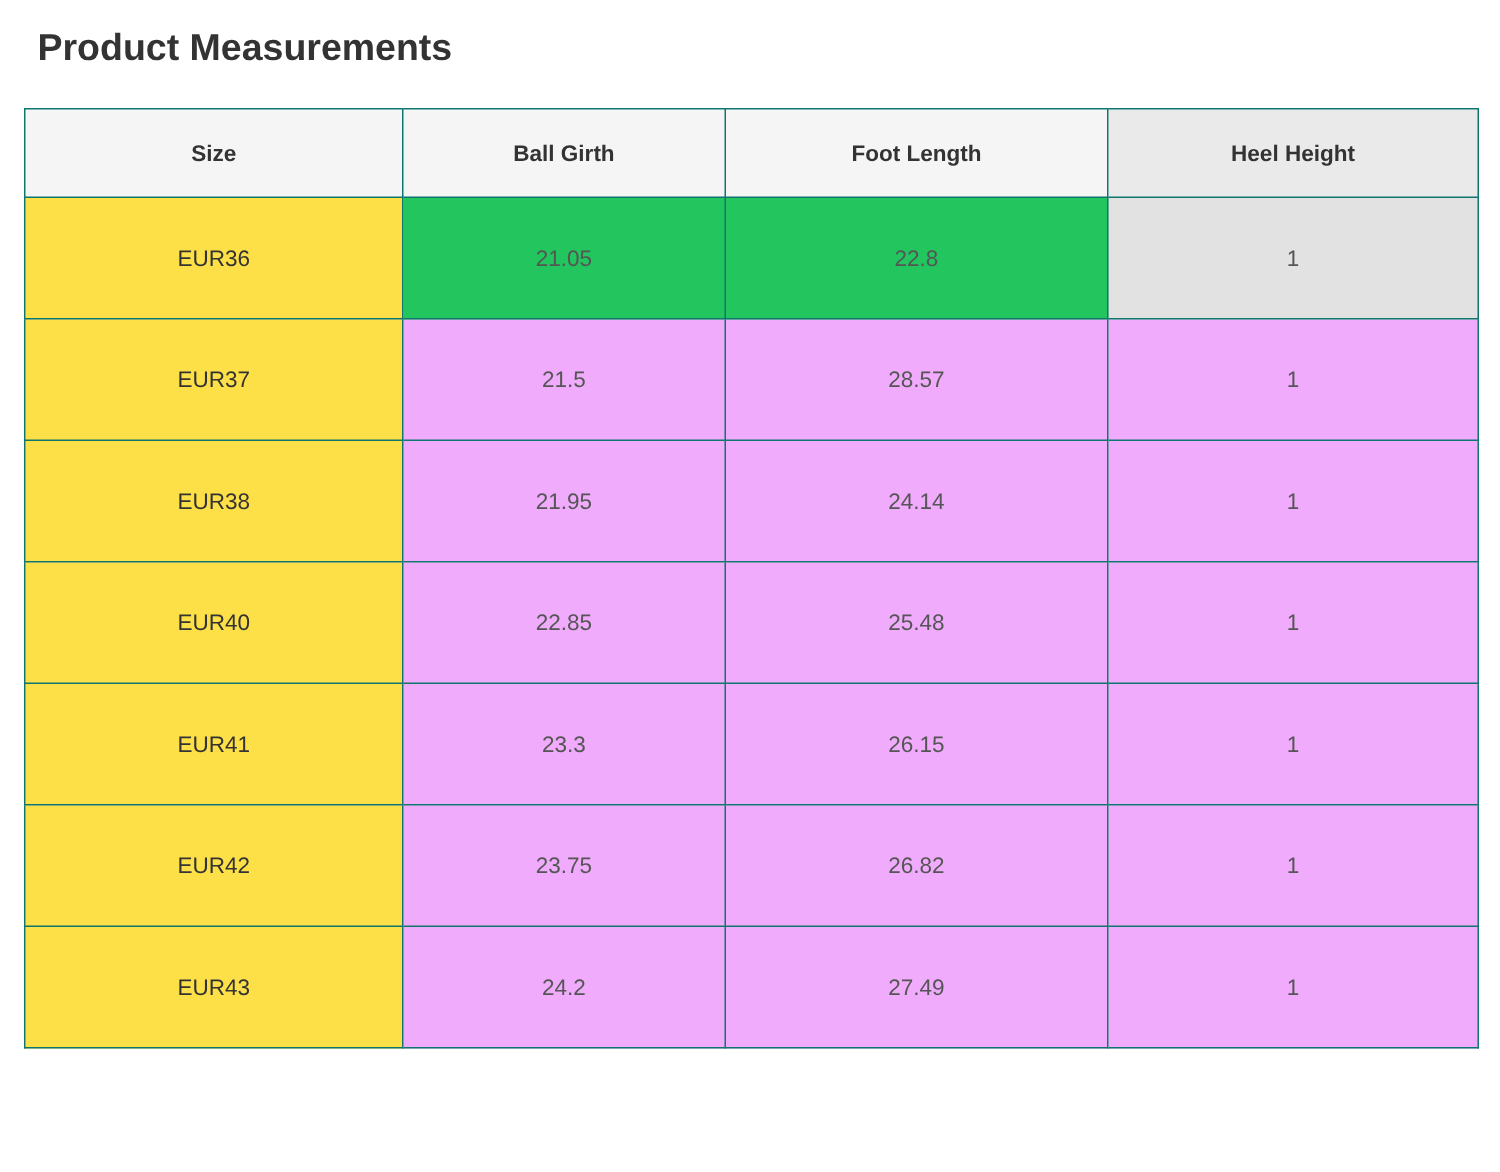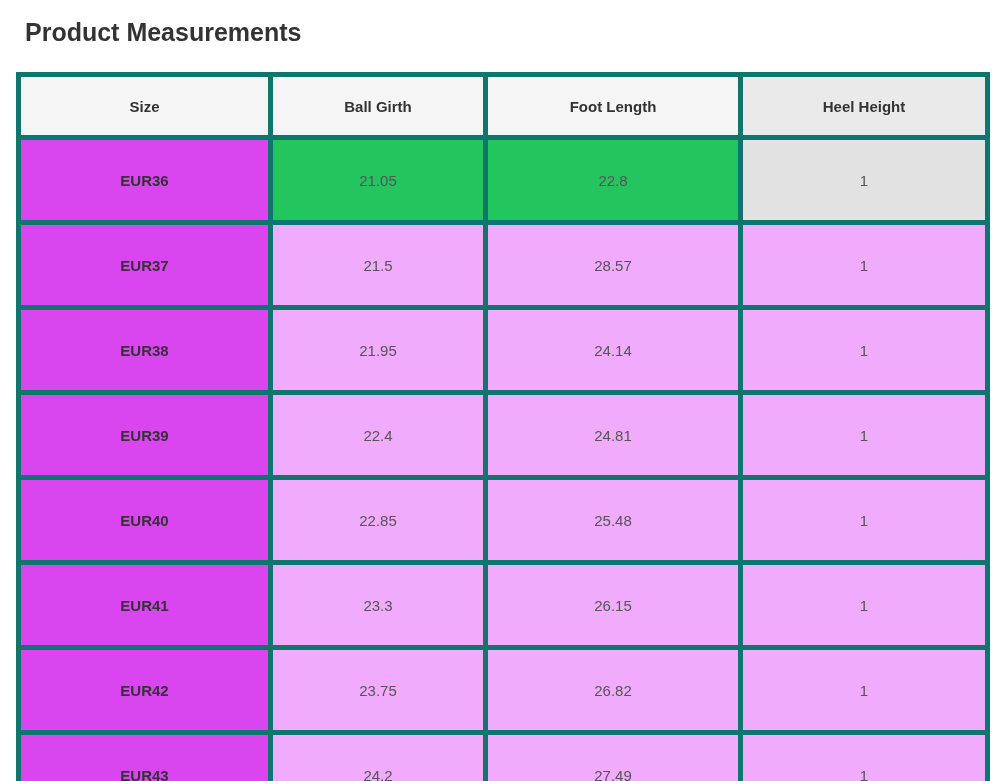--- a/index.html
+++ b/index.html
@@ -22,40 +22,40 @@
     color: #333333;
   }
   table.measurements {
     border-collapse: collapse;
     table-layout: fixed;
     width: 969px;
     margin: 25px 0 0 16px;
   }
   table.measurements th,
   table.measurements td {
-    border: 5px solid #0f766e;
+    border: 1px solid #0f766e;
     text-align: center;
     vertical-align: middle;
     font-size: 15px;
     padding: 0;
   }
   thead th {
     height: 58px;
     background: #f5f5f5;
     color: #333333;
     font-weight: 700;
   }
   thead th.heel {
     background: #eaeaea;
     margin-top: 12px;
   }
   tbody th {
-    background: #d946ef;
+    background: #fde047;
     color: #333333;
-    font-weight: 700;
+    font-weight: 400;
     height: 80px;
   }
   tbody td {
     background: #f0abfc;
     color: #555555;
     font-weight: 400;
     height: 80px;
   }
   tbody tr.hl-row td {
     background: #22c55e;
@@ -98,26 +98,20 @@
           <td>28.57</td>
           <td class="heel">1</td>
         </tr>
         <tr>
           <th scope="row">EUR38</th>
           <td>21.95</td>
           <td>24.14</td>
           <td class="heel">1</td>
         </tr>
         <tr>
-          <th scope="row">EUR39</th>
-          <td>22.4</td>
-          <td>24.81</td>
-          <td class="heel">1</td>
-        </tr>
-        <tr>
           <th scope="row">EUR40</th>
           <td>22.85</td>
           <td>25.48</td>
           <td class="heel">1</td>
         </tr>
         <tr>
           <th scope="row">EUR41</th>
           <td>23.3</td>
           <td>26.15</td>
           <td class="heel">1</td>

